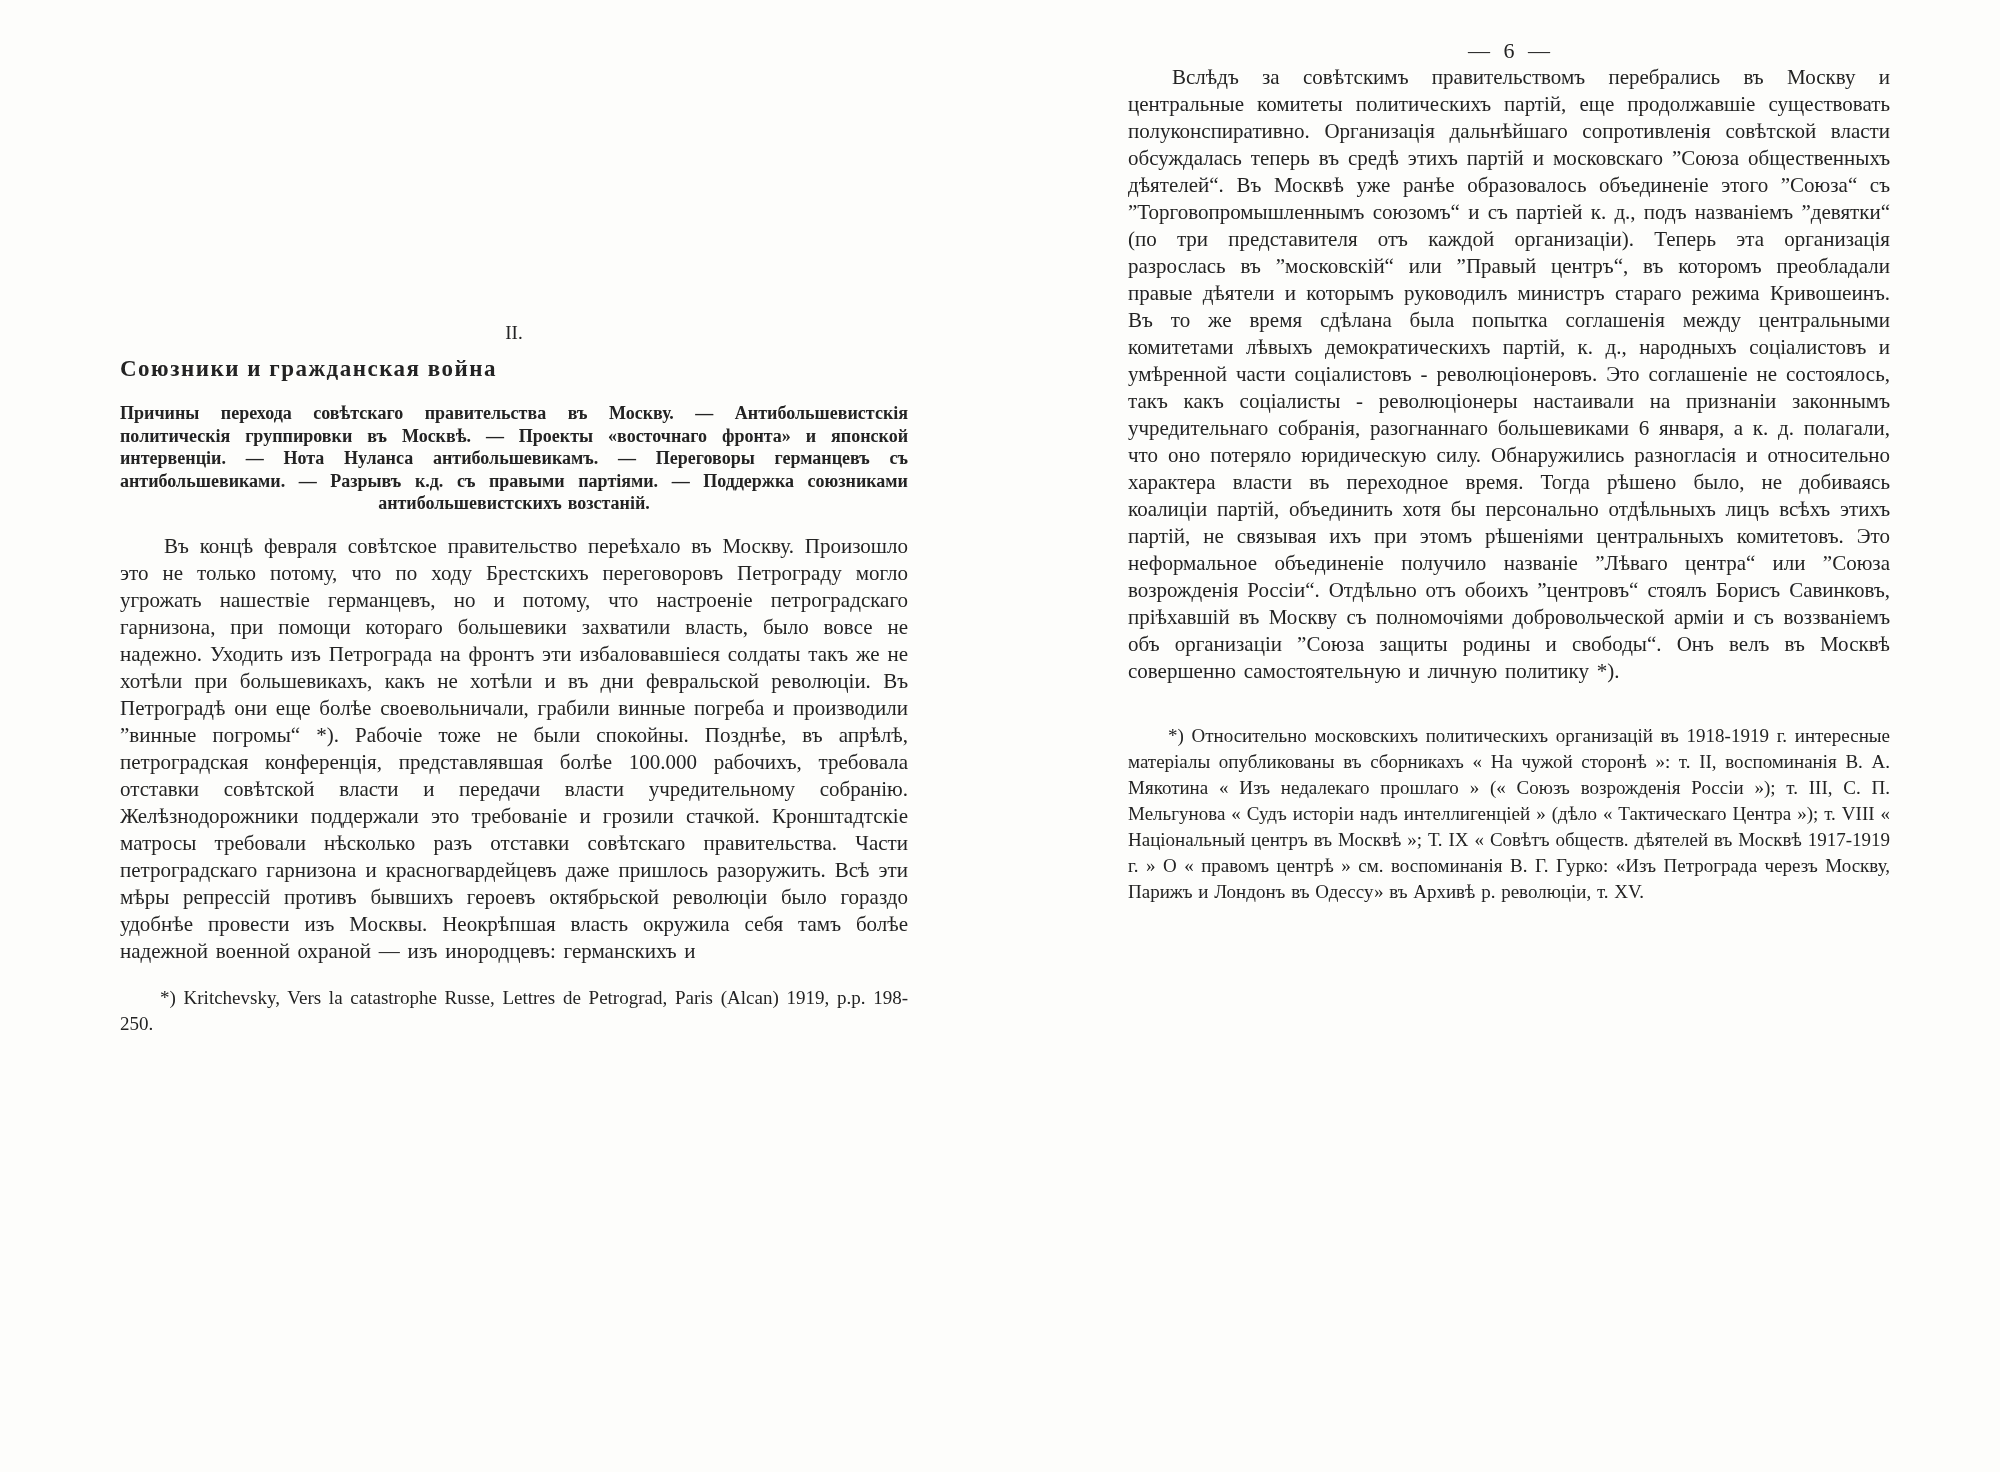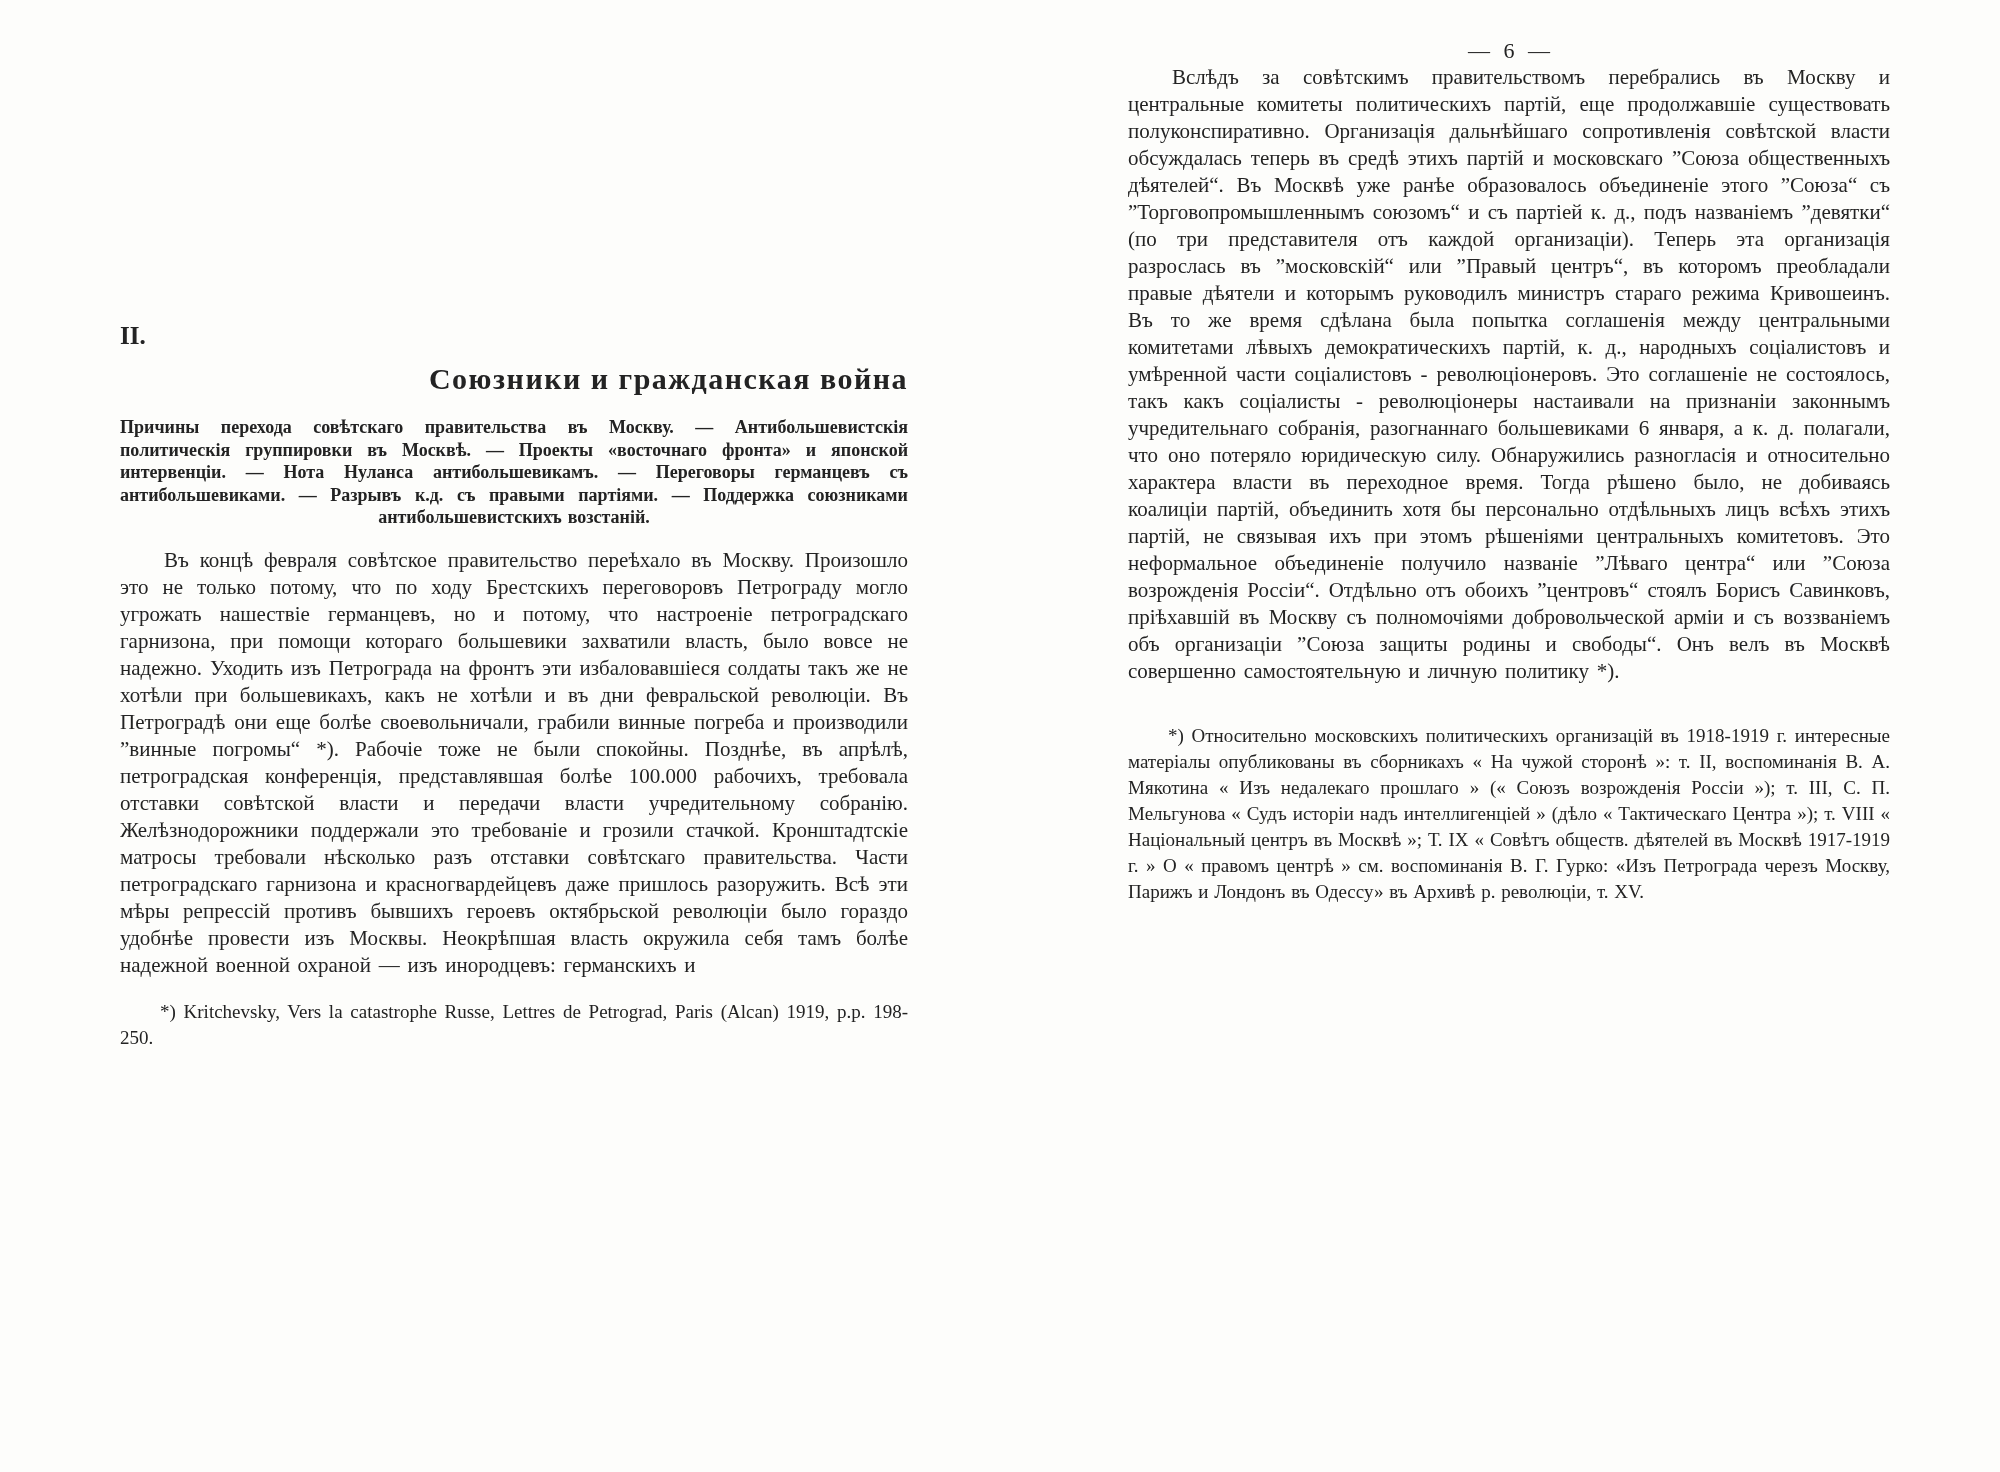--- a/index.html
+++ b/index.html
@@ -11,28 +11,28 @@
     position:relative;
     overflow:hidden;
   }
   .spread { position:absolute; inset:0; }
   .page { position:absolute; top:0; height:1472px; }
   .page.left  { left:120px;  width:788px; }
   .page.right { left:1128px; width:762px; }
 
   .chapter-num {
     margin-top:322px;
-    text-align:left;
-    font-size:25px;
-    font-weight:bold;
+    text-align:center;
+    font-size:19px;
+    font-weight:normal;
   }
   .chapter-title {
     margin-top:12px;
-    text-align:right;
-    font-size:30px;
+    text-align:left;
+    font-size:23px;
     font-weight:bold;
     letter-spacing:1.5px;
   }
   .summary {
     margin-top:20px;
     font-size:18px;
     line-height:22.5px;
     font-weight:bold;
     text-align:justify;
     text-align-last:center;

